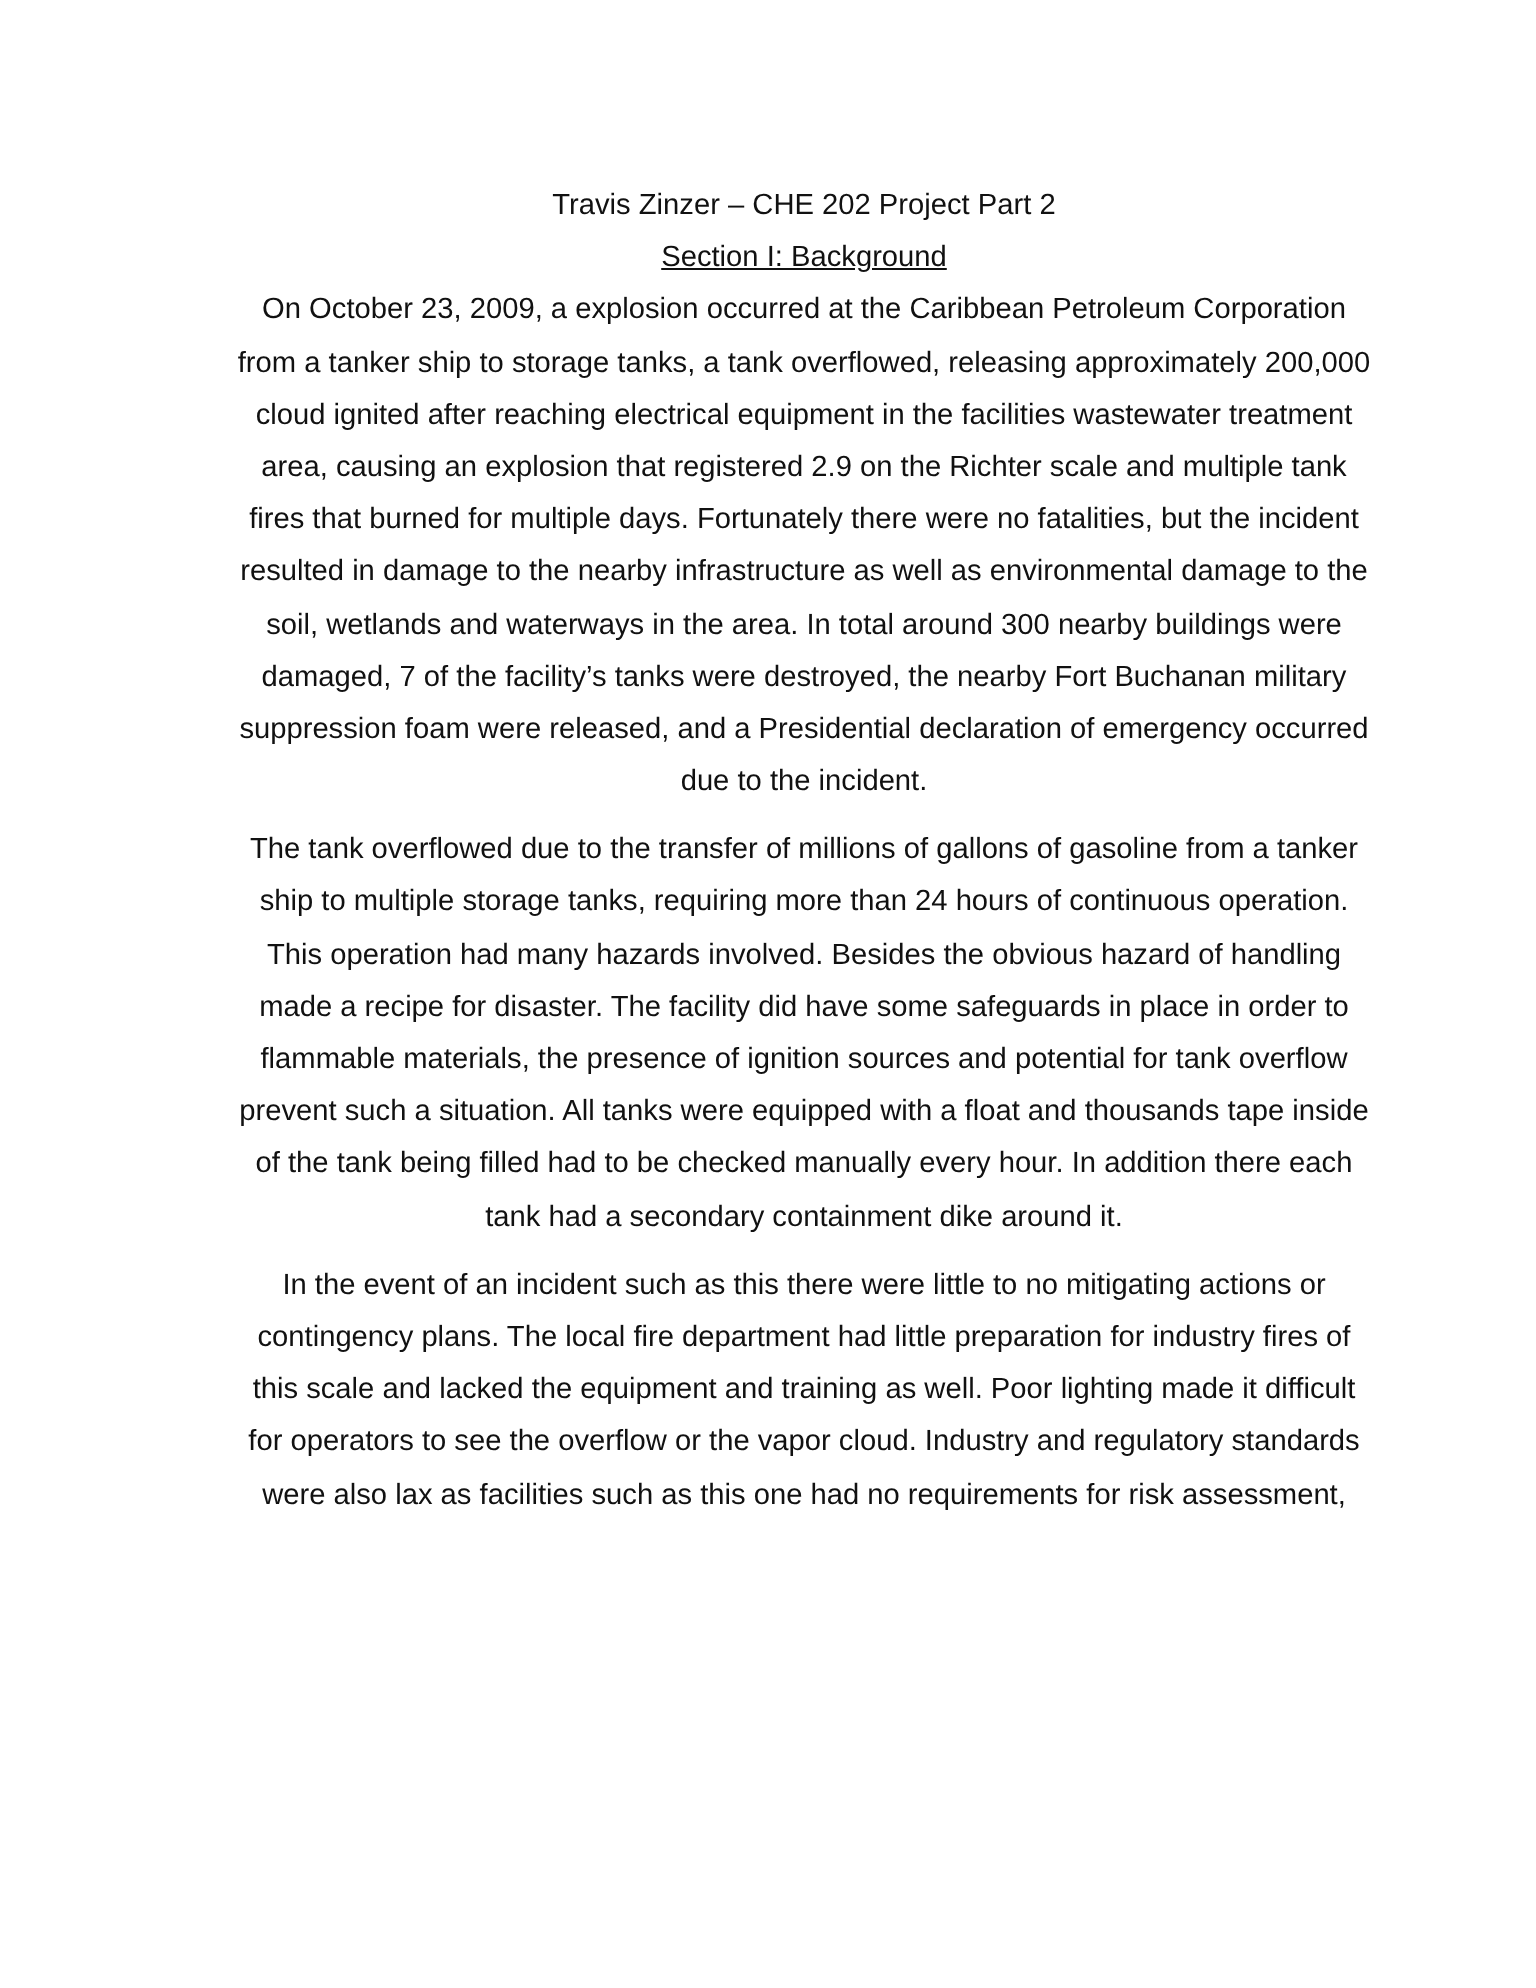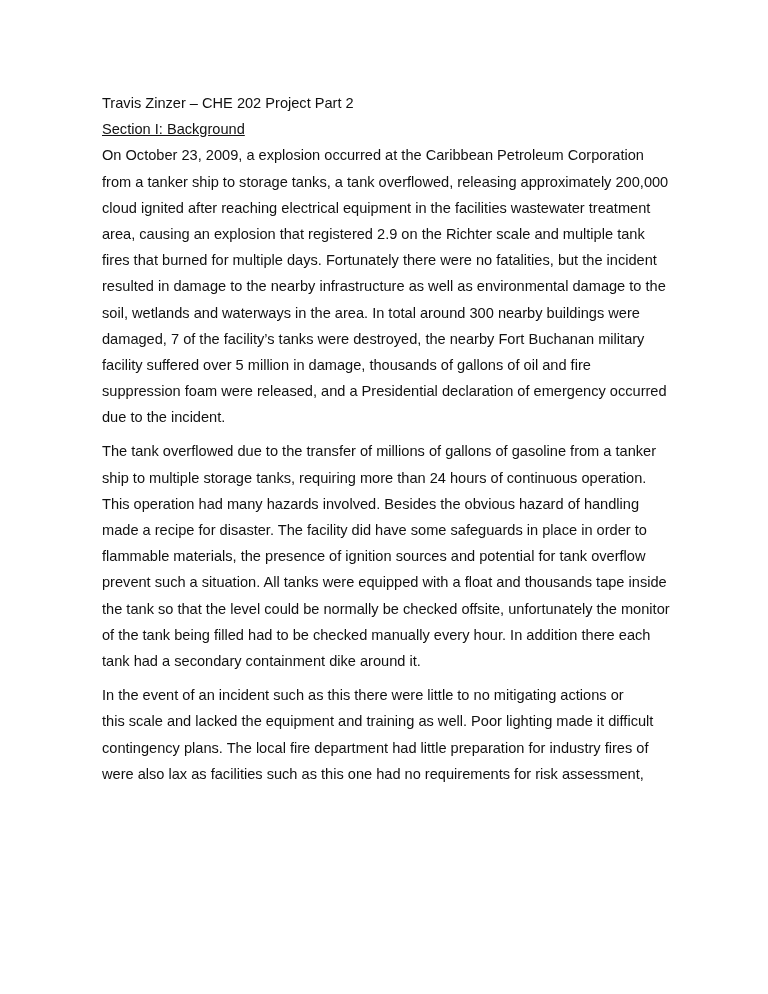--- a/index.html
+++ b/index.html
@@ -10,23 +10,24 @@
     body {
       width: 768px;
       height: 994px;
       position: relative;
       overflow: hidden;
       font-family: "Liberation Sans", sans-serif;
       color: #111111;
     }
     .page {
       position: absolute;
-      left: 102px;
+      left: 82px;
       top: 90px;
       width: 640px;
+      text-align: center;
     }
     .line {
       font-size: 14.6px;
       line-height: 26.2px;
       white-space: nowrap;
       height: 26.2px;
     }
     .doc-title { margin-bottom: 0; }
     .section-heading { text-decoration: underline; }
     .para { margin-bottom: 8px; }
@@ -40,36 +41,35 @@
 
   <div class="para">
     <div class="line">On October 23, 2009, a explosion occurred at the Caribbean Petroleum Corporation</div>
     <div class="line">from a tanker ship to storage tanks, a tank overflowed, releasing approximately 200,000</div>
     <div class="line">cloud ignited after reaching electrical equipment in the facilities wastewater treatment</div>
     <div class="line">area, causing an  explosion that registered 2.9 on the Richter scale and multiple tank</div>
     <div class="line">fires that burned for multiple days. Fortunately there were no fatalities, but the incident</div>
     <div class="line">resulted in damage to the nearby infrastructure as well as environmental damage to the</div>
     <div class="line">soil, wetlands and waterways in the area.  In total around 300 nearby buildings were</div>
     <div class="line">damaged, 7 of the facility’s tanks were destroyed, the nearby Fort Buchanan military</div>
-    <div class="line">facility suffered over 5 million in damage, thousands of gallons of oil and fire</div>
     <div class="line">suppression foam were released, and a Presidential declaration of emergency occurred</div>
     <div class="line">due to the incident.</div>
   </div>
 
   <div class="para">
     <div class="line">The tank overflowed due to the transfer of millions of gallons of gasoline from a tanker</div>
     <div class="line">ship to multiple storage tanks, requiring more than 24 hours of continuous operation.</div>
     <div class="line">This operation had many hazards involved. Besides the obvious hazard of handling</div>
     <div class="line">made a recipe for disaster. The facility did have some safeguards in place in order to</div>
     <div class="line">flammable materials, the presence of ignition sources and potential for tank overflow</div>
     <div class="line">prevent such a situation. All tanks were equipped with a float and thousands tape inside</div>
-    <div class="line">the tank so that the level could be normally be checked offsite, unfortunately the monitor</div>
     <div class="line">of the tank being filled had to be checked manually every hour. In addition there each</div>
     <div class="line">tank had a secondary containment dike around it.</div>
   </div>
 
   <div class="para">
     <div class="line">In the event of an incident such as this there were little to no mitigating actions or</div>
+    <div class="line">contingency plans. The local fire department had little preparation for industry fires of</div>
     <div class="line">this scale and lacked the equipment and training as well. Poor lighting made it difficult</div>
-    <div class="line">contingency plans. The local fire department had little preparation for industry fires of</div>
+    <div class="line">for operators to see the overflow or the vapor cloud. Industry and regulatory standards</div>
     <div class="line">were also lax as facilities such as this one had no requirements for risk assessment,</div>
   </div>
 </div>
 
 </body></html>

